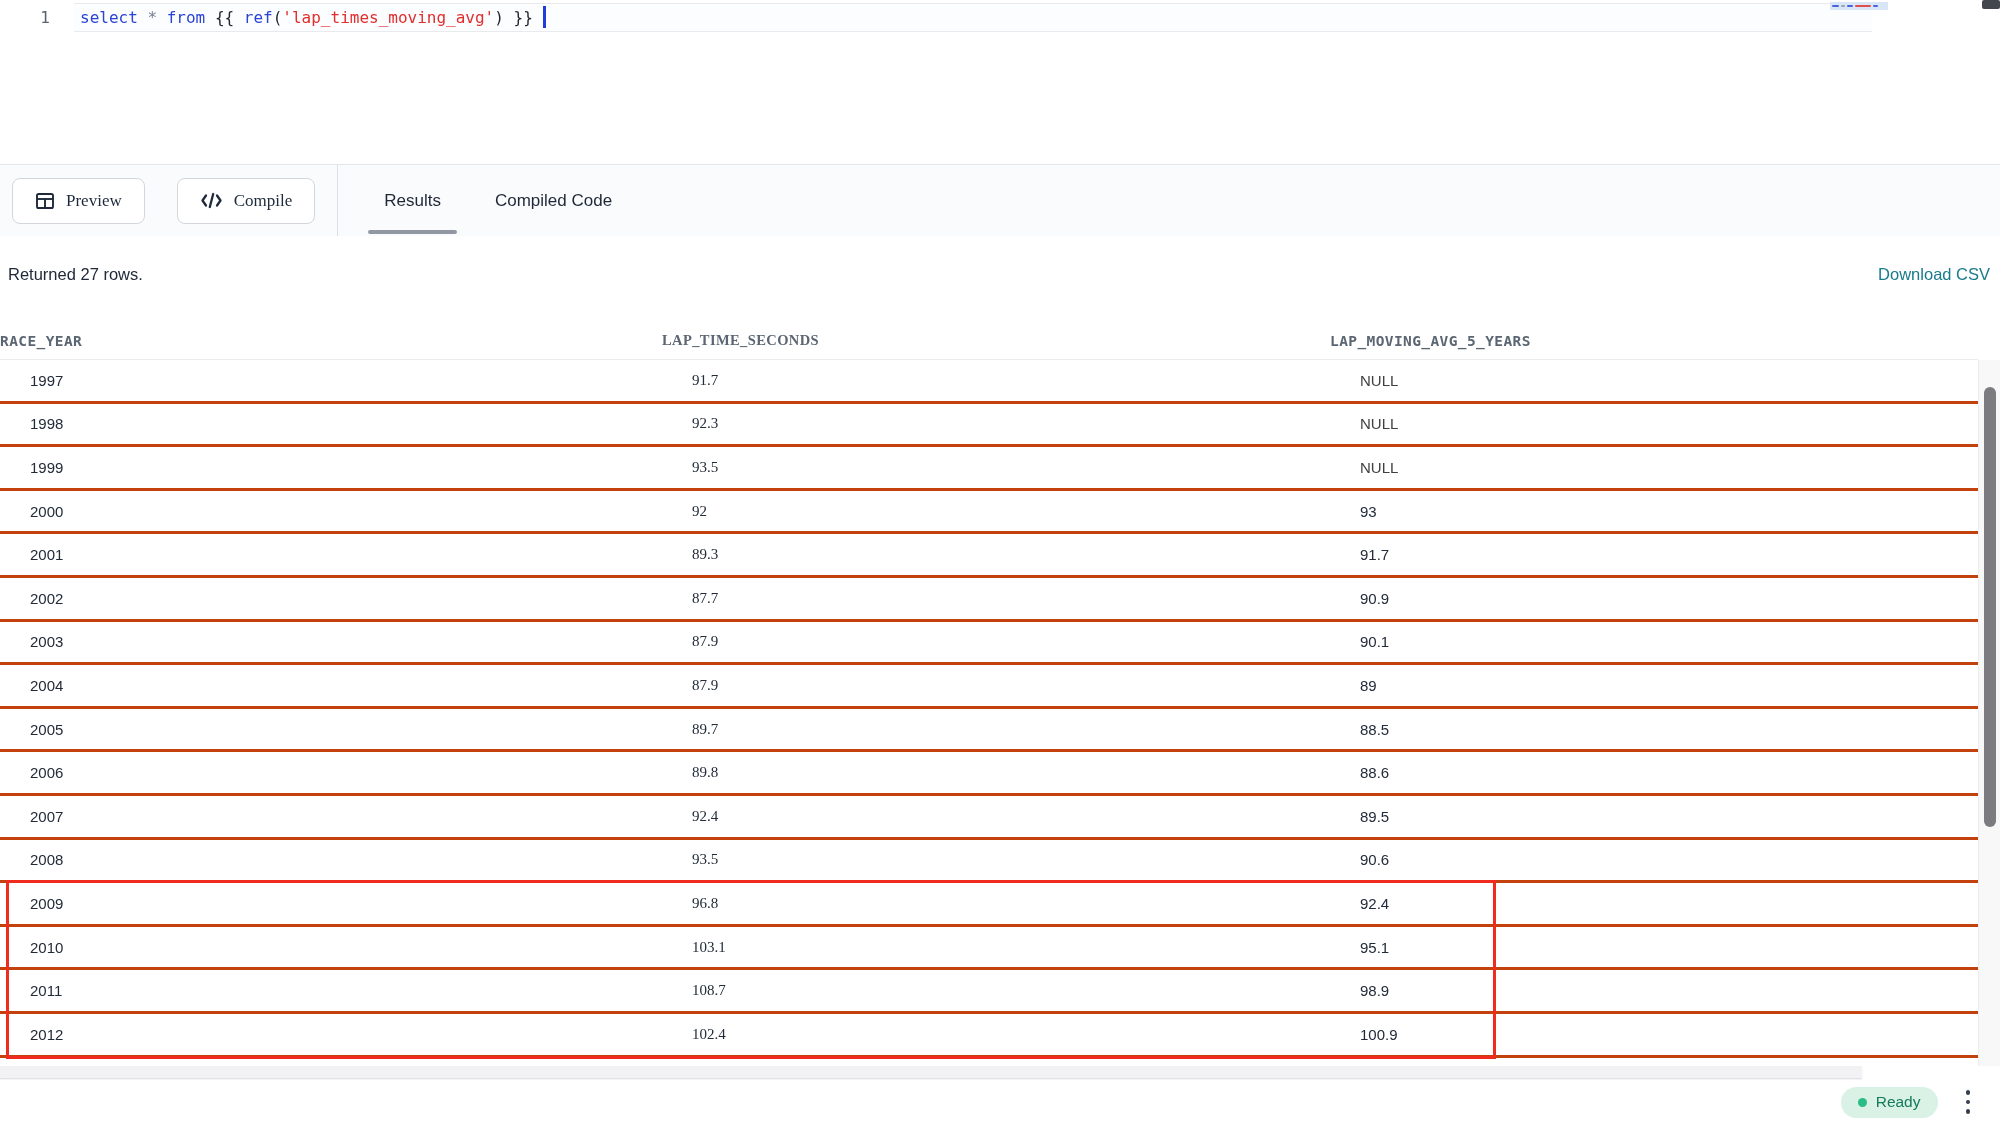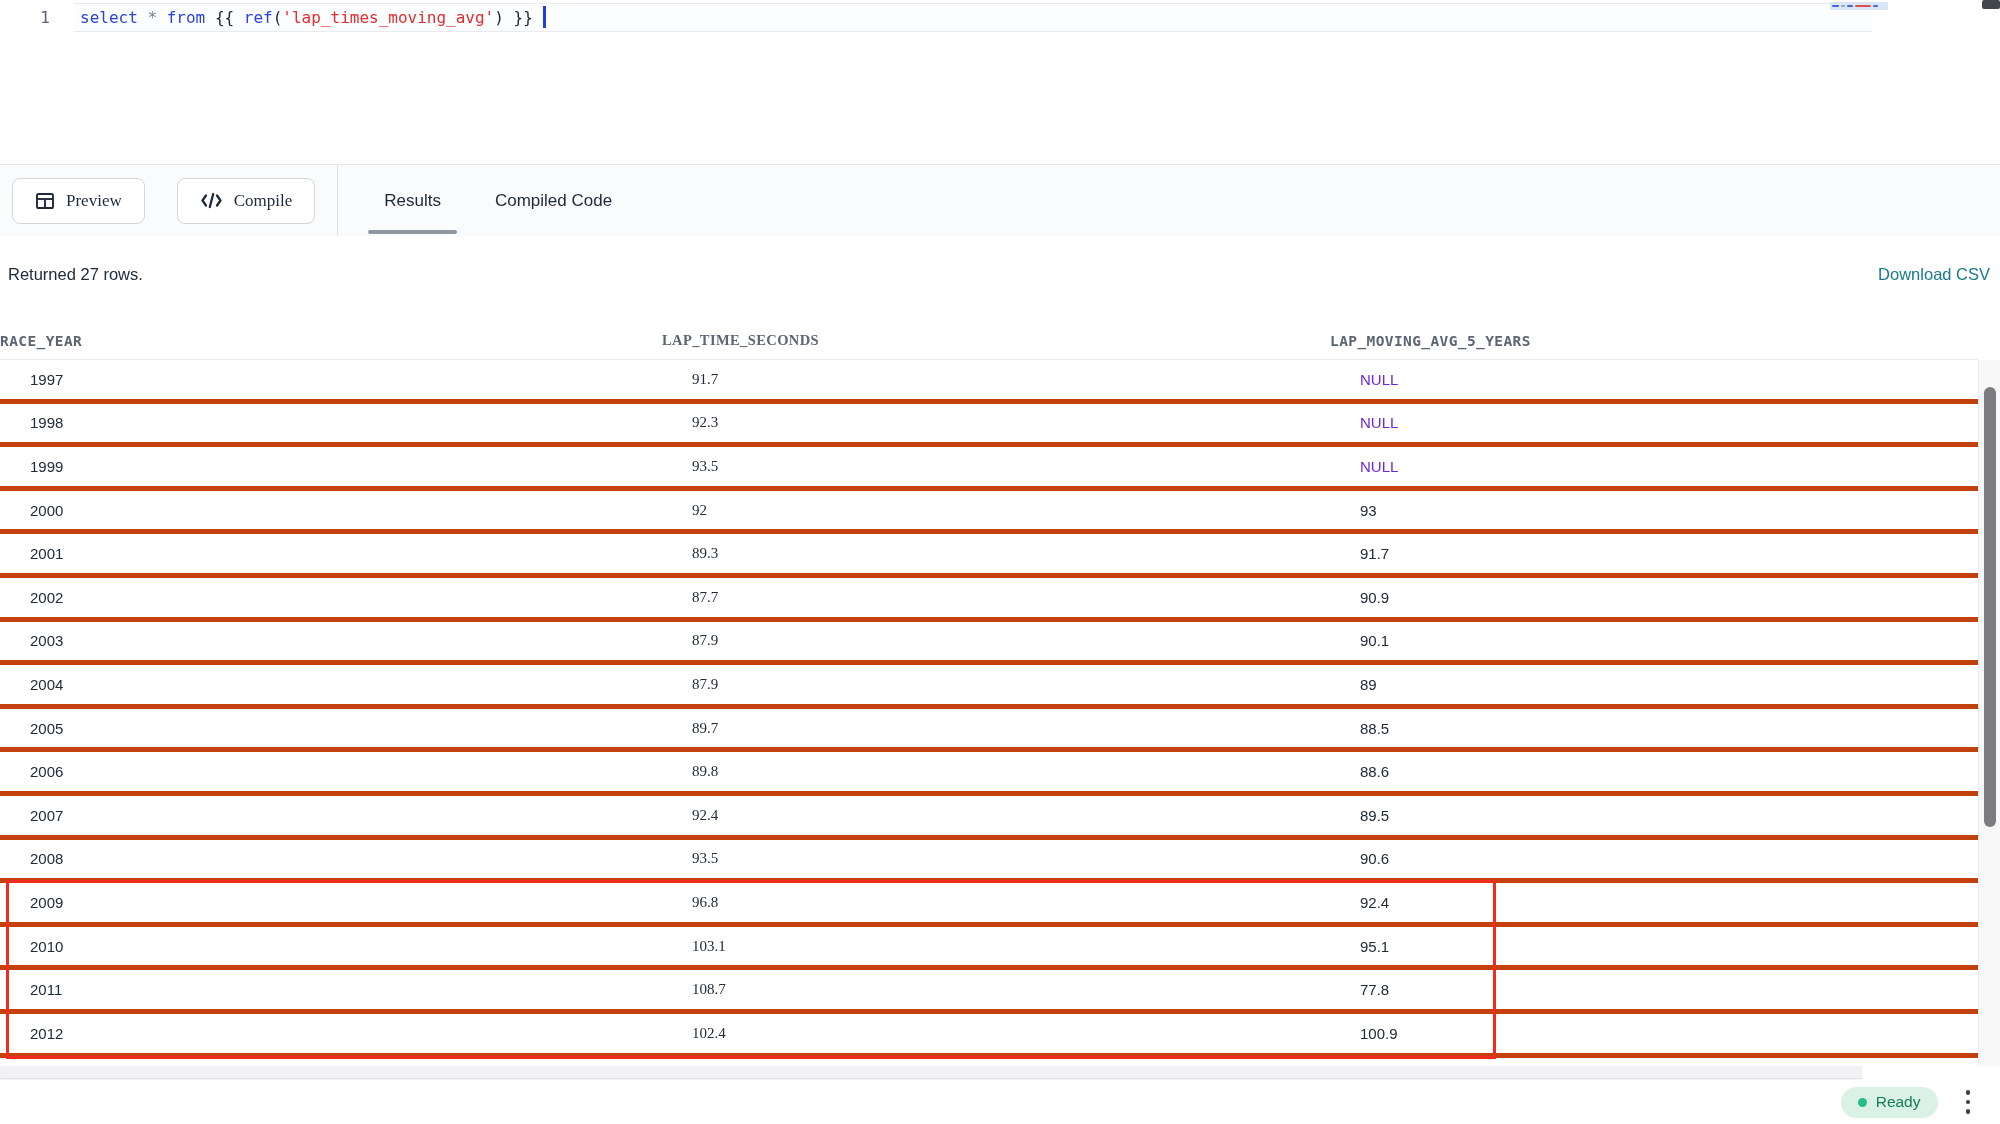--- a/index.html
+++ b/index.html
@@ -48,22 +48,22 @@
   .results-bar{display:flex; justify-content:space-between; align-items:flex-start;
     padding:29px 10px 0 8px; font-size:16.5px; color:#202b3a;}
   .dl-link{color:var(--teal); text-decoration:none; cursor:pointer; font-size:16.5px;}
   .thead{position:absolute; top:86px; left:0; width:1978px; height:38px; display:flex; align-items:center;
     border-bottom:1px solid #e9ebee;
     font-family:"DejaVu Sans Mono", monospace; font-size:14.5px; font-weight:bold;
     color:#5c6673; letter-spacing:0.4px;}
   .c1{width:662px; flex:none;} .c2{width:668px; flex:none;font-family:Liberation Serif, serif;} .c3{flex:1;}
   #tbody{position:absolute; top:124px; left:0; width:1978px;}
   .trow{display:flex; align-items:center; height:43.6px; padding-left:30px;
-    border-bottom:5px solid #c2410c; font-size:15px; color:#222b39; background:#fff;}
-  .cell-null{color:#6d28d9;}
+    border-bottom:3px solid #c2410c; font-size:15px; color:#222b39; background:#fff;}
+  .cell-null{color:#404040;}
   #highlight-box{position:absolute; left:6px; width:1490px; border:3.5px solid var(--red);
     pointer-events:none; background:transparent;}
   .vscroll{position:absolute; left:1978px; top:124px; width:22px; height:706px;
     background:#f8f8f9; border-left:1px solid #ececef;}
   .vthumb{position:absolute; left:5px; top:27px; width:12px; height:440px; border-radius:6px; background:#7c7c80;}
 
   
   .bottom-strip{position:absolute; top:1066px; left:0; width:1862px; height:13px; background:#f2f2f4;
     border-bottom:1px solid #e2e2e6; box-shadow:0 2px 3px rgba(0,0,0,0.06);}
   #statusbar{position:absolute; top:1080px; left:0; width:2000px; height:44px; background:#fff;
@@ -202,21 +202,21 @@
           <div class="c3">92.4</div>
         </div>
         <div class="trow">
           <div class="c1">2010</div>
           <div class="c2">103.1</div>
           <div class="c3">95.1</div>
         </div>
         <div class="trow">
           <div class="c1">2011</div>
           <div class="c2">108.7</div>
-          <div class="c3">77.8</div>
+          <div class="c3">98.9</div>
         </div>
         <div class="trow">
           <div class="c1">2012</div>
           <div class="c2">102.4</div>
           <div class="c3">100.9</div>
         </div>
         <div id="highlight-box" style="top: 520px; height: 179px;"></div>
     </div>
     <div class="vscroll">
       <div class="vthumb"></div>

